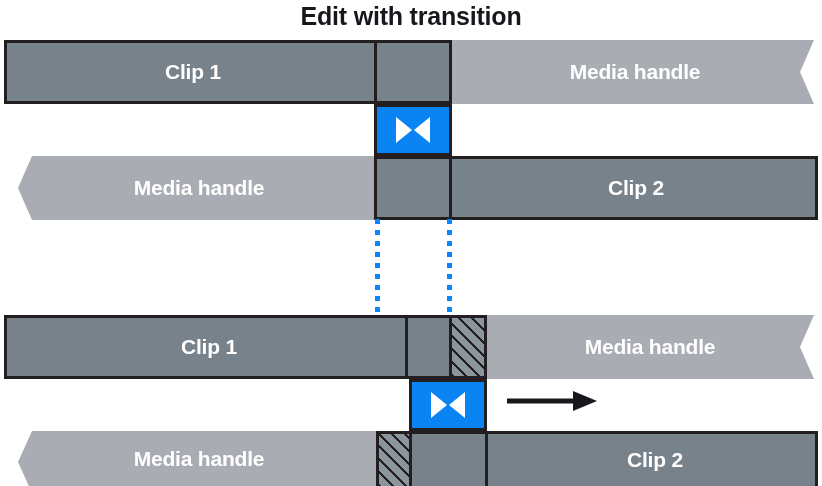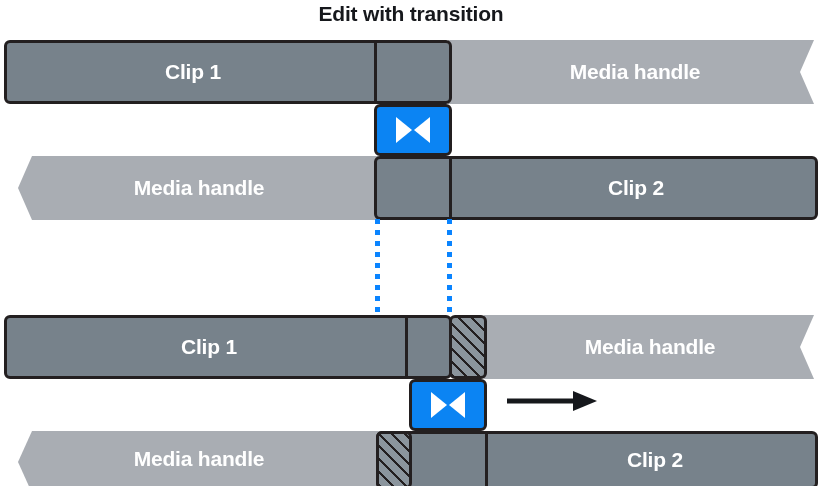--- a/index.html
+++ b/index.html
@@ -18,33 +18,32 @@
     position: absolute;
     left: 0; top: 0;
     width: 822px;
     height: 486px;
   }
   .title {
     position: absolute;
     left: 0;
     width: 822px;
     text-align: center;
-    font-size: 21px;
+    font-size: 25px;
     font-weight: bold;
     color: #16181c;
     letter-spacing: -0.2px;
   }
   #title-top { top: 2px; }
   #title-bottom { top: 278px; }
 
   
   .blk {
     position: absolute;
     box-sizing: border-box;
-    border-radius: 6px;
   }
   .clip {
     background: #77828b;
     border: 3px solid #231f20;
   }
   .seg-label {
     position: absolute;
     left: 0; top: 0;
     width: 100%; height: 100%;
     display: flex;

